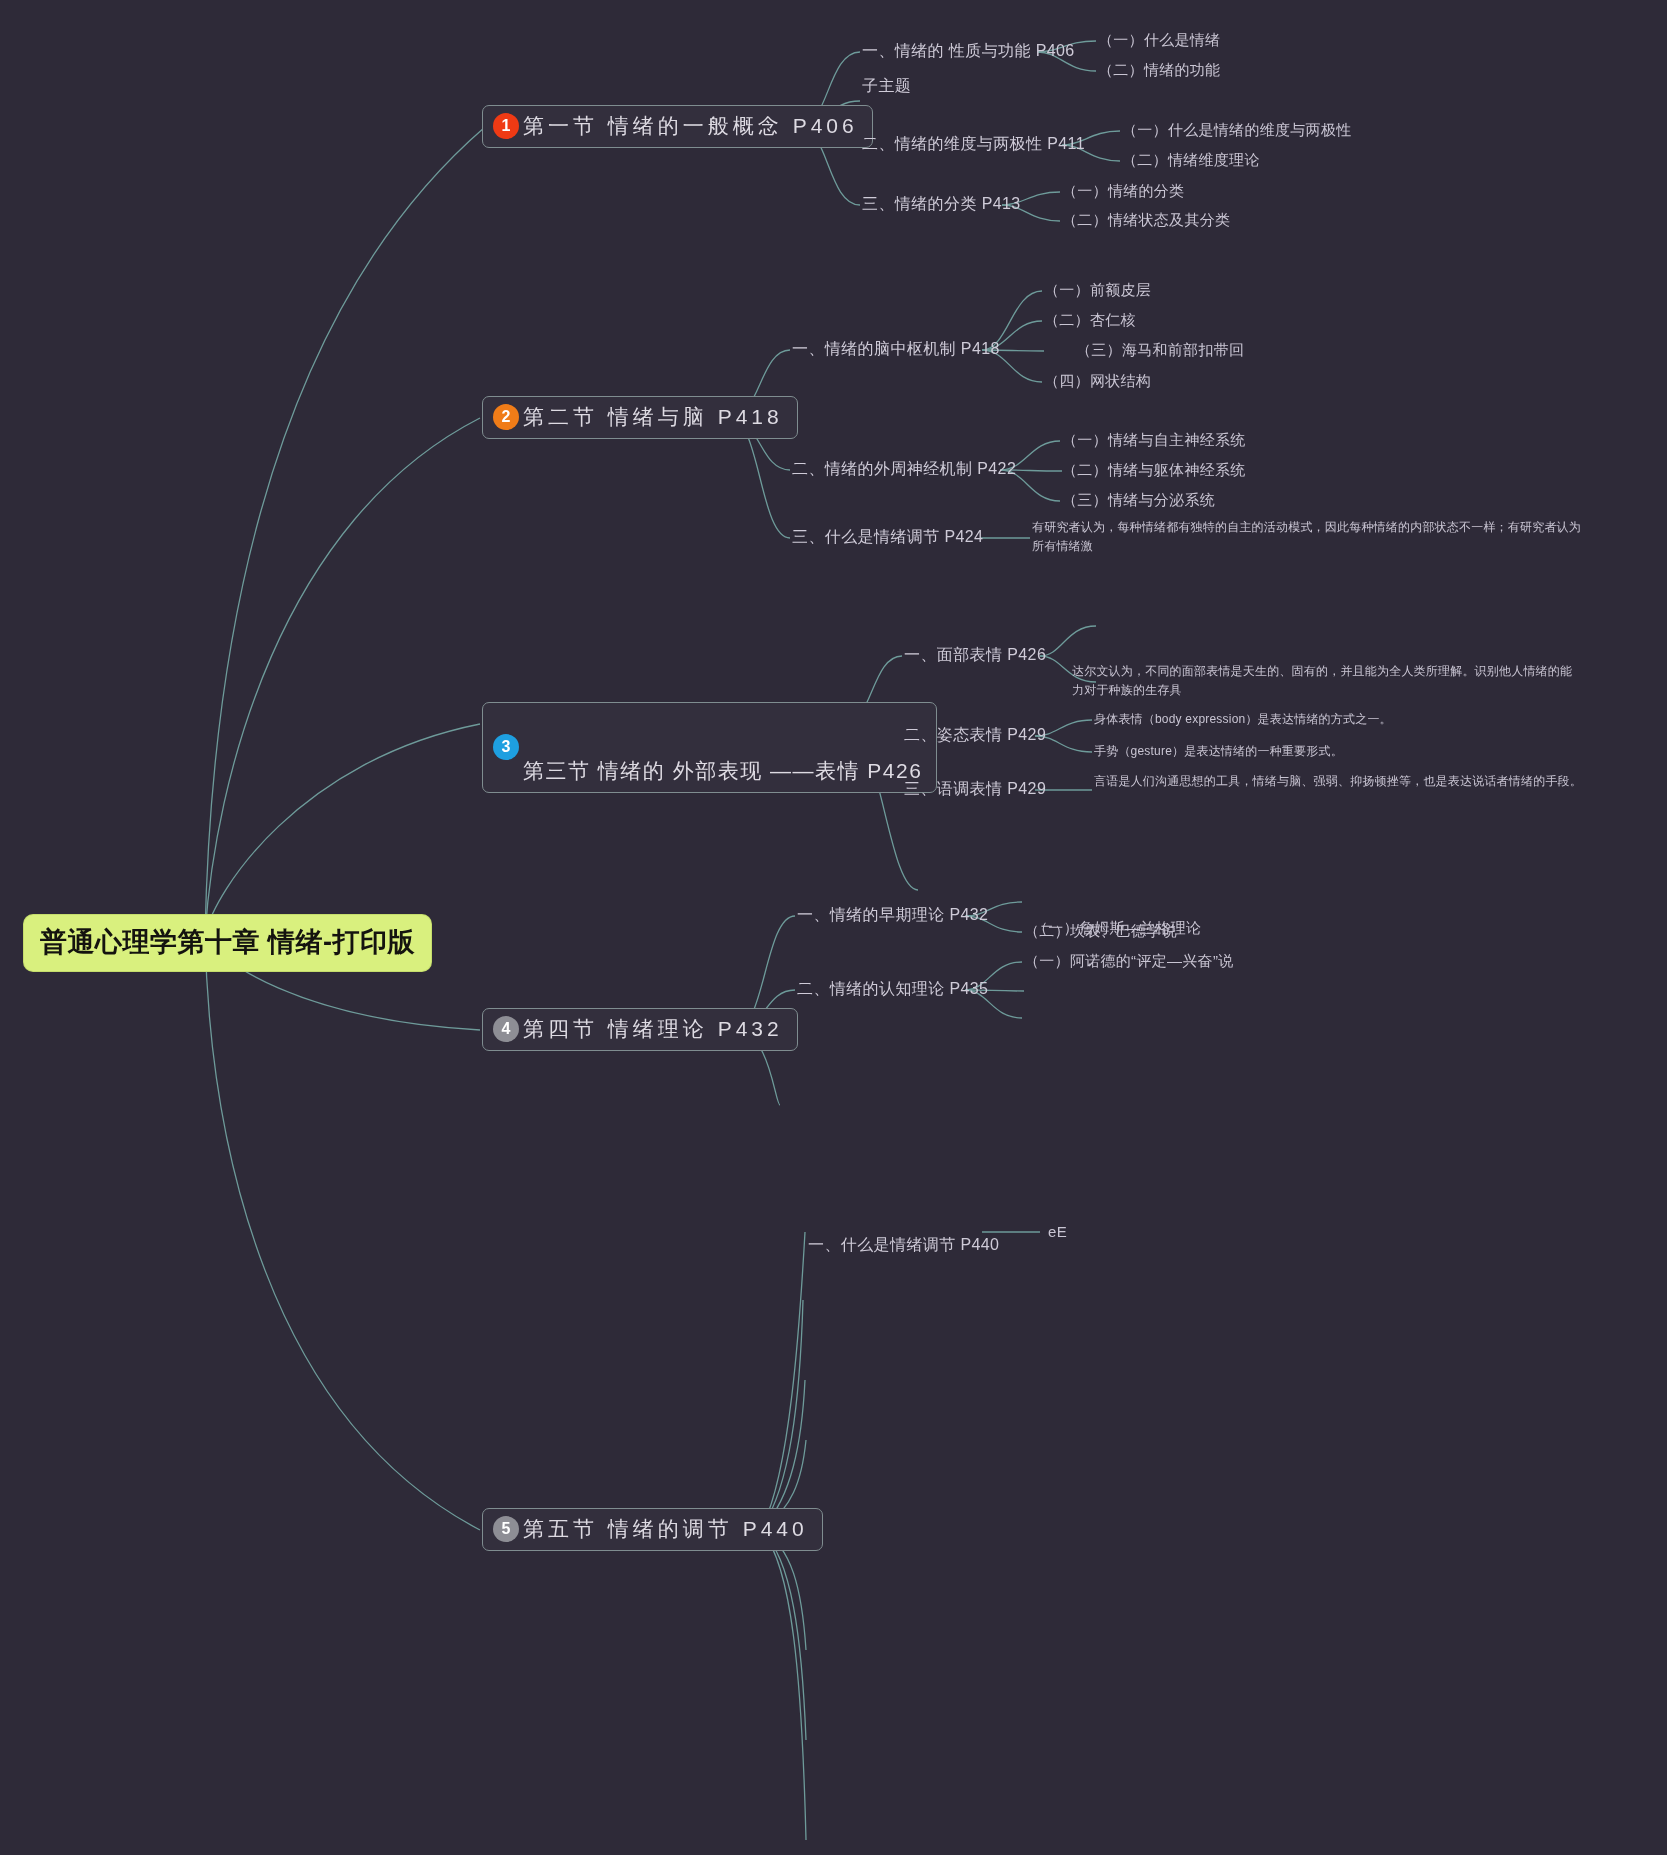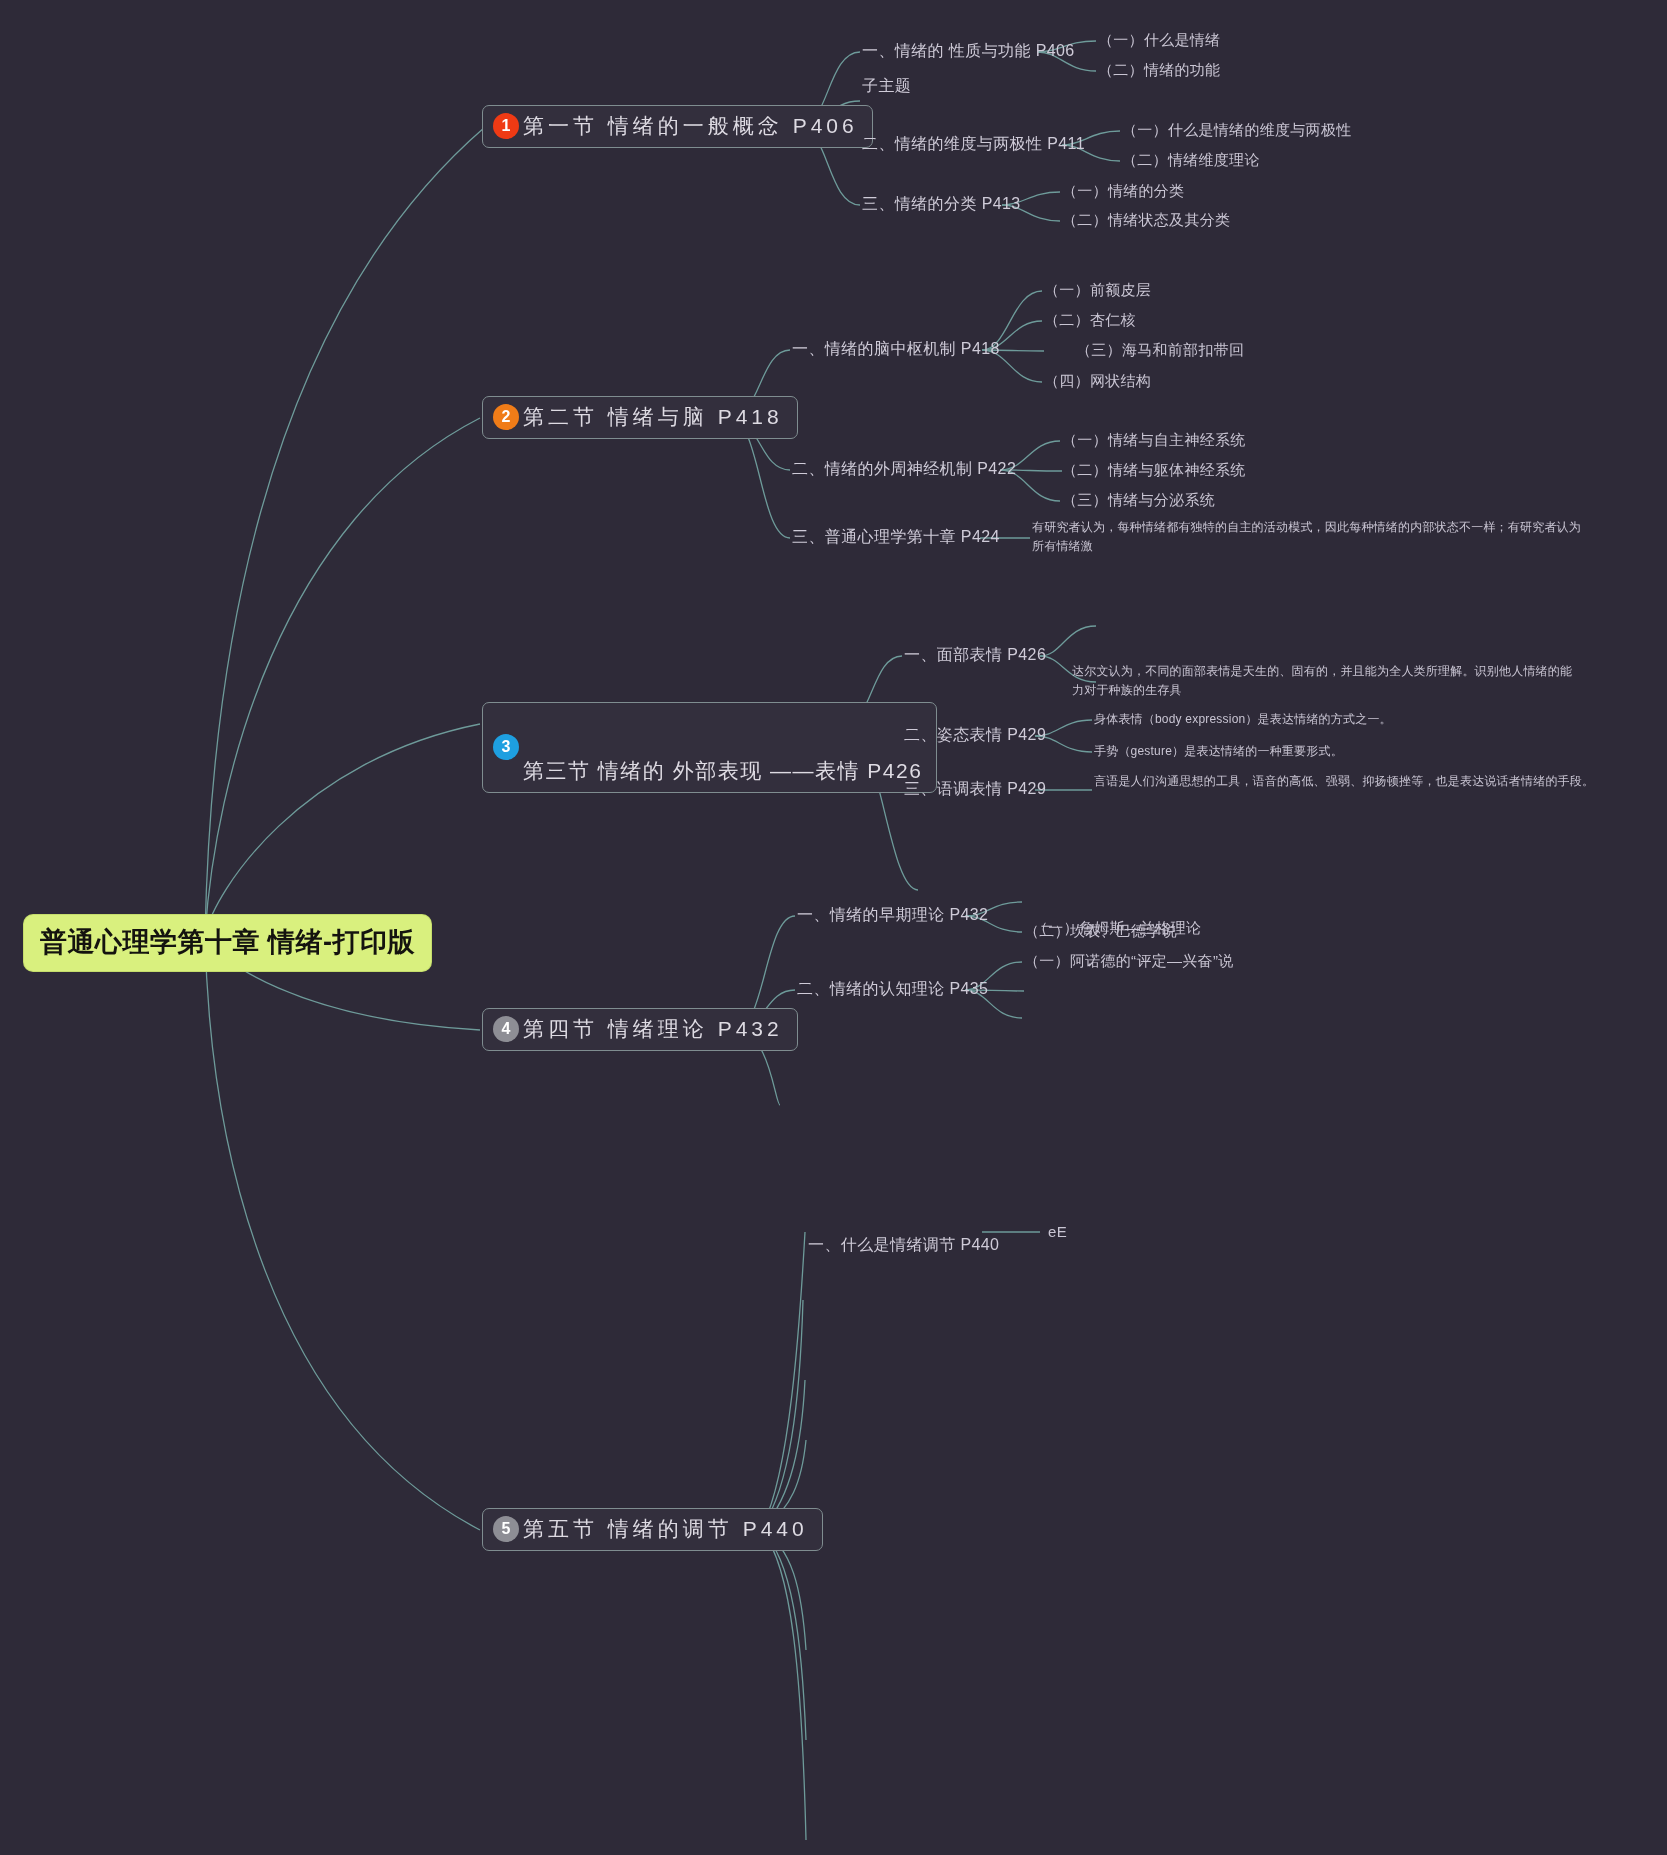--- a/index.html
+++ b/index.html
@@ -197,21 +197,21 @@
   <div class="node l3" style="left:1062px; top:181px;">（一）情绪的分类</div>
   <div class="node l3" style="left:1062px; top:210px;">（二）情绪状态及其分类</div>
 
   <div class="node l1" style="left:482px; top:396px;">
     <span class="badge" style="background:#f07c18;">2</span>
     <span class="l1-label">第二节 情绪与脑 P418</span>
   </div>
 
   <div class="node l2" style="left:792px; top:338px;">一、情绪的脑中枢机制 P418</div>
   <div class="node l2" style="left:792px; top:458px;">二、情绪的外周神经机制 P422</div>
-  <div class="node l2" style="left:792px; top:526px;">三、普通心理学第十章 P424</div>
+  <div class="node l2" style="left:792px; top:526px;">三、什么是情绪调节 P424</div>
 
   <div class="node l3" style="left:1044px; top:280px;">（一）前额皮层</div>
   <div class="node l3" style="left:1044px; top:310px;">（二）杏仁核</div>
   <div class="node l3" style="left:1044px; top:340px;margin-left:32px;">（三）海马和前部扣带回</div>
   <div class="node l3" style="left:1044px; top:371px;">（四）网状结构</div>
 
   <div class="node l3" style="left:1062px; top:430px;">（一）情绪与自主神经系统</div>
   <div class="node l3" style="left:1062px; top:460px;">（二）情绪与躯体神经系统</div>
   <div class="node l3" style="left:1062px; top:490px;">（三）情绪与分泌系统</div>
 
@@ -222,21 +222,21 @@
     <span class="l1-label">第三节 情绪的 外部表现 ——表情 P426</span>
   </div>
 
   <div class="node l2" style="left:904px; top:644px;">一、面部表情 P426</div>
   <div class="node l2" style="left:904px; top:724px;">二、姿态表情 P429</div>
   <div class="node l2" style="left:904px; top:778px;">三、语调表情 P429</div>
 
   <div class="node para" style="left:1072px; top:662px; width:512px;">达尔文认为，不同的面部表情是天生的、固有的，并且能为全人类所理解。识别他人情绪的能力对于种族的生存具</div>
   <div class="node para" style="left:1094px; top:710px; width:520px;">身体表情（body expression）是表达情绪的方式之一。</div>
   <div class="node para" style="left:1094px; top:742px; width:520px;">手势（gesture）是表达情绪的一种重要形式。</div>
-  <div class="node para" style="left:1094px; top:772px; width:512px;">言语是人们沟通思想的工具，语音的高低、强弱、抑扬顿挫等，也是表达说话者情绪的手段。</div>
+  <div class="node para" style="left:1094px; top:772px; width:512px;">言语是人们沟通思想的工具，情绪与脑、强弱、抑扬顿挫等，也是表达说话者情绪的手段。</div>
 
   <div class="node l1" style="left:482px; top:1008px;">
     <span class="badge" style="background:#8e8e95;">4</span>
     <span class="l1-label">第四节 情绪理论 P432</span>
   </div>
 
   <div class="node l2" style="left:797px; top:904px;">一、情绪的早期理论 P432</div>
   <div class="node l2" style="left:797px; top:978px;">二、情绪的认知理论 P435</div>
 
   <div class="node l3" style="left:1024px; top:918px;margin-left:9px;">（一）詹姆斯—兰格理论</div>

